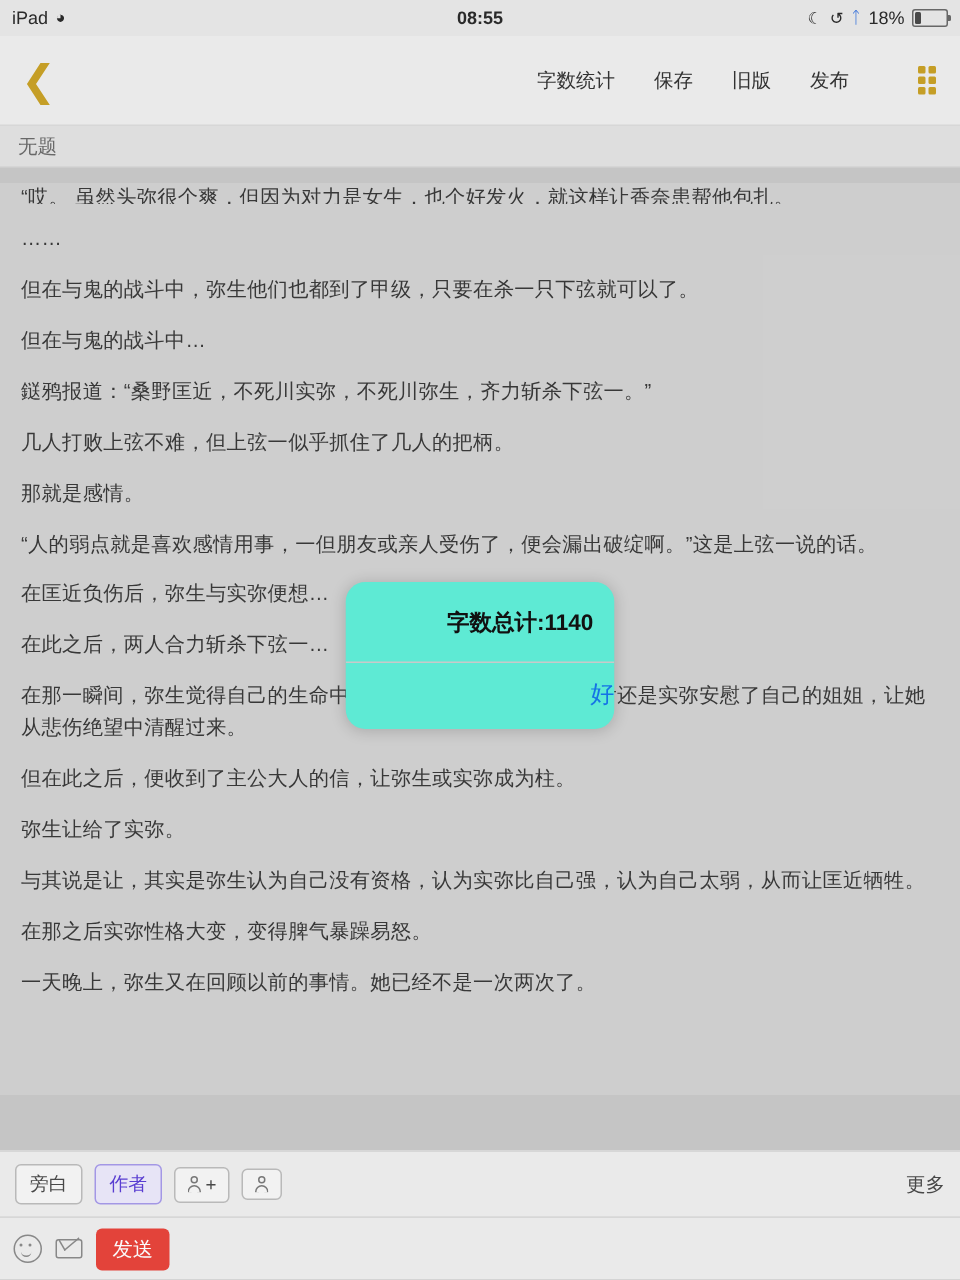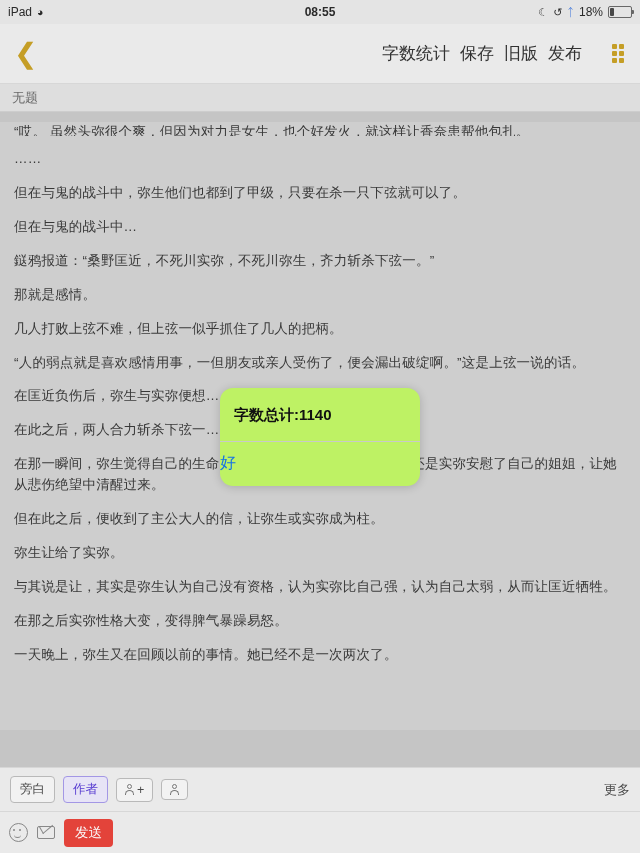--- a/index.html
+++ b/index.html
@@ -88,22 +88,22 @@
     font-size: 28px;
     color: #c9a227;
     line-height: 1;
     width: 30px;
     cursor: pointer;
   }
   .nav-actions {
     margin-left: auto;
     display: flex;
     align-items: center;
-    gap: 10px;
-    font-size: 17px;
+    gap: 26px;
+    font-size: 13px;
     color: #333;
   }
   .nav-actions span { cursor: pointer; }
   .dots-grid {
     width: 14px;
     height: 20px;
     display: grid;
     grid-template-columns: 5px 5px;
     grid-template-rows: repeat(3, 5px);
     gap: 2px;
@@ -160,26 +160,26 @@
     position: absolute;
     top: 0; left: 0; right: 0; bottom: 0;
     background: rgba(0,0,0,0.02);
     z-index: 30;
   }
   .alert {
     position: absolute;
     left: 50%;
     top: 388px;
     transform: translateX(-50%);
-    width: 200px;
-    background: #bef264;
+    width: 179px;
+    background: #5eead4;
     border-radius: 13px;
     box-shadow: 0 1px 10px rgba(0,0,0,0.18);
     overflow: hidden;
-    text-align: left;
+    text-align: right;
   }
   .alert-title {
     font-size: 15px;
     font-weight: bold;
     color: #111;
     padding: 18px 14px 16px 14px;
   }
   .alert-sep {
     height: 1px;
     background: #c9c9c9;
@@ -382,22 +382,22 @@
 <div class="titlerow">
   <span>无题</span>
 </div>
 
 <div class="content">
   <p class="para clip-top">“哎。  虽然头弥很个爽，但因为对力是女生，也个好发火，就这样让香奈患帮他包扎。</p>
   <p class="para">……</p>
   <p class="para">但在与鬼的战斗中，弥生他们也都到了甲级，只要在杀一只下弦就可以了。</p>
   <p class="para">但在与鬼的战斗中…</p>
   <p class="para">鎹鸦报道：“桑野匡近，不死川实弥，不死川弥生，齐力斩杀下弦一。”</p>
+  <p class="para">几人打败上弦不难，但上弦一似乎抓住了几人的把柄。</p>
   <p class="para">那就是感情。</p>
-  <p class="para">几人打败上弦不难，但上弦一似乎抓住了几人的把柄。</p>
   <p class="para">“人的弱点就是喜欢感情用事，一但朋友或亲人受伤了，便会漏出破绽啊。”这是上弦一说的话。</p>
   <p class="para">在匡近负伤后，弥生与实弥便想…</p>
   <p class="para">在此之后，两人合力斩杀下弦一…</p>
   <p class="para">在那一瞬间，弥生觉得自己的生命中又缺了一块重要的东西，最后还是实弥安慰了自己的姐姐，让她从悲伤绝望中清醒过来。</p>
   <p class="para">但在此之后，便收到了主公大人的信，让弥生或实弥成为柱。</p>
   <p class="para">弥生让给了实弥。</p>
   <p class="para">与其说是让，其实是弥生认为自己没有资格，认为实弥比自己强，认为自己太弱，从而让匡近牺牲。</p>
   <p class="para">在那之后实弥性格大变，变得脾气暴躁易怒。</p>
   <p class="para">一天晚上，弥生又在回顾以前的事情。她已经不是一次两次了。</p>
 

